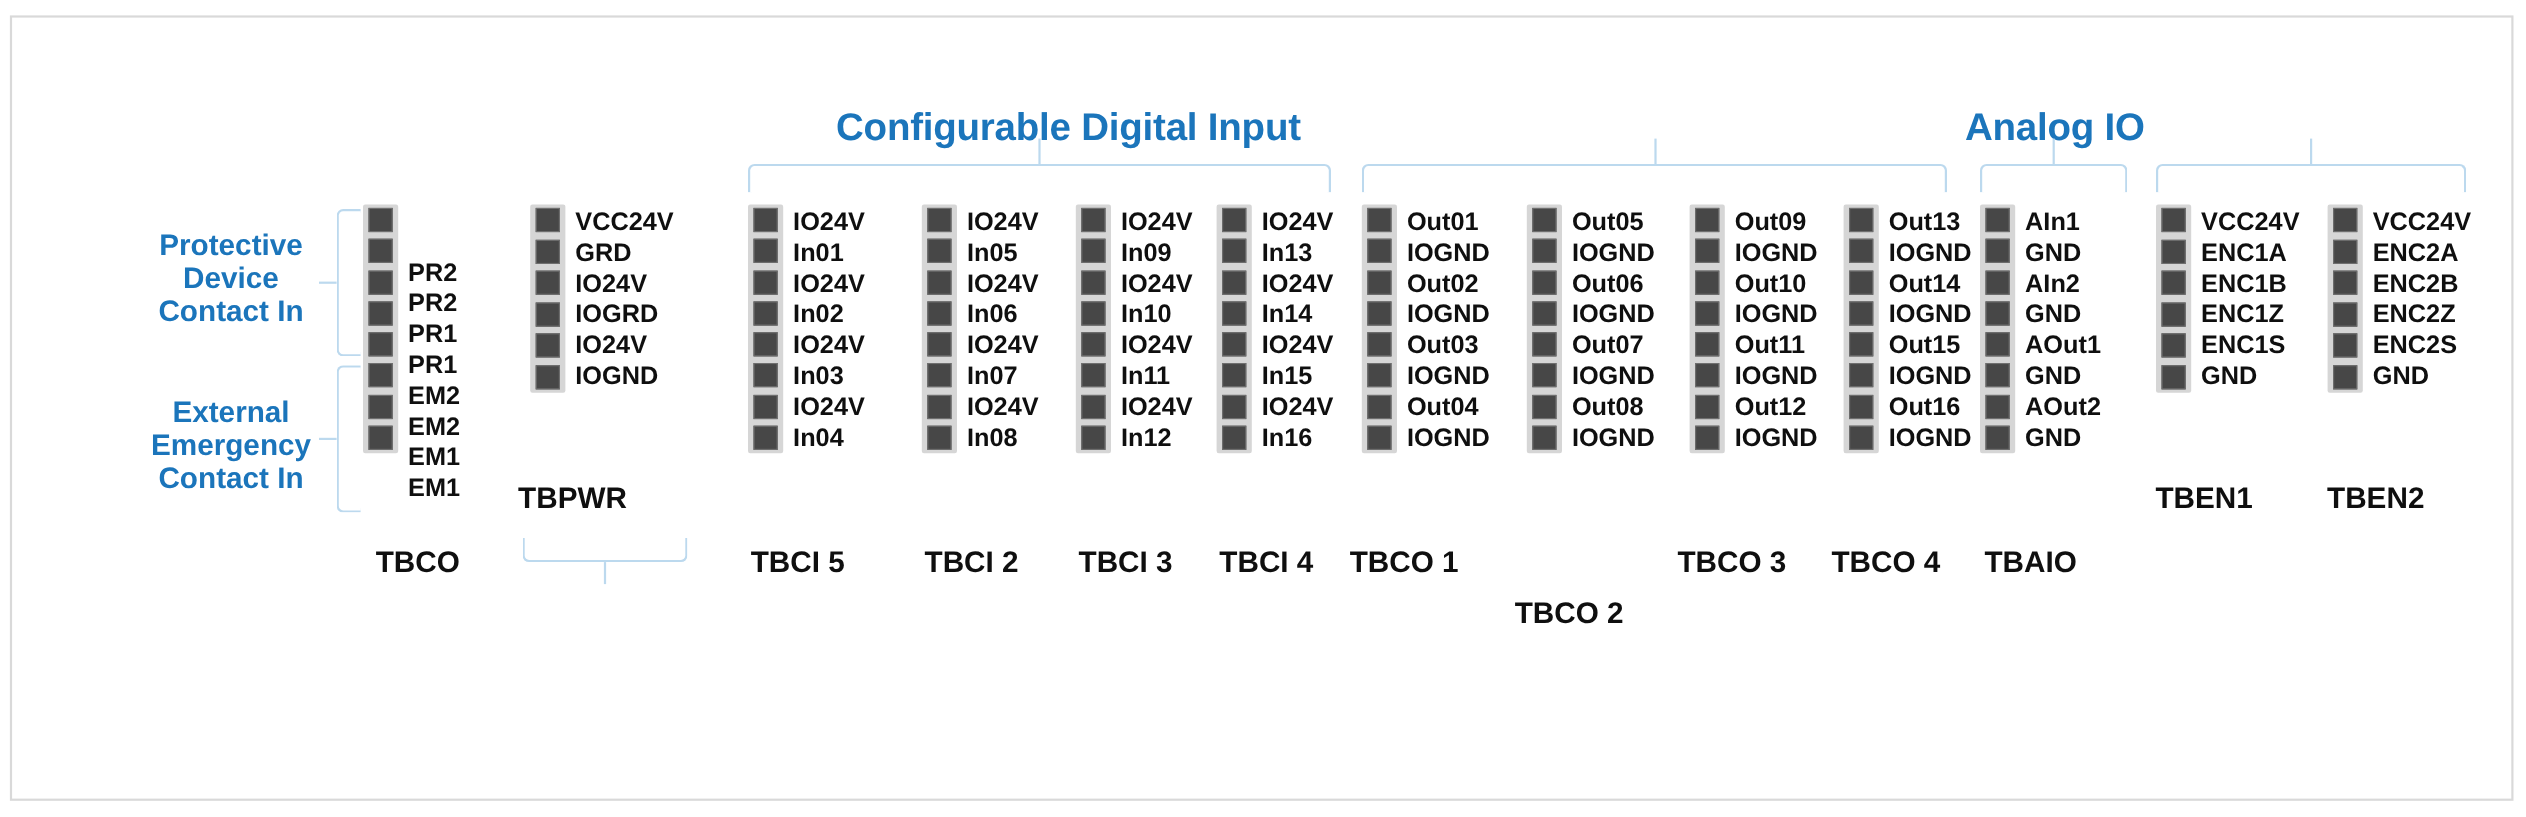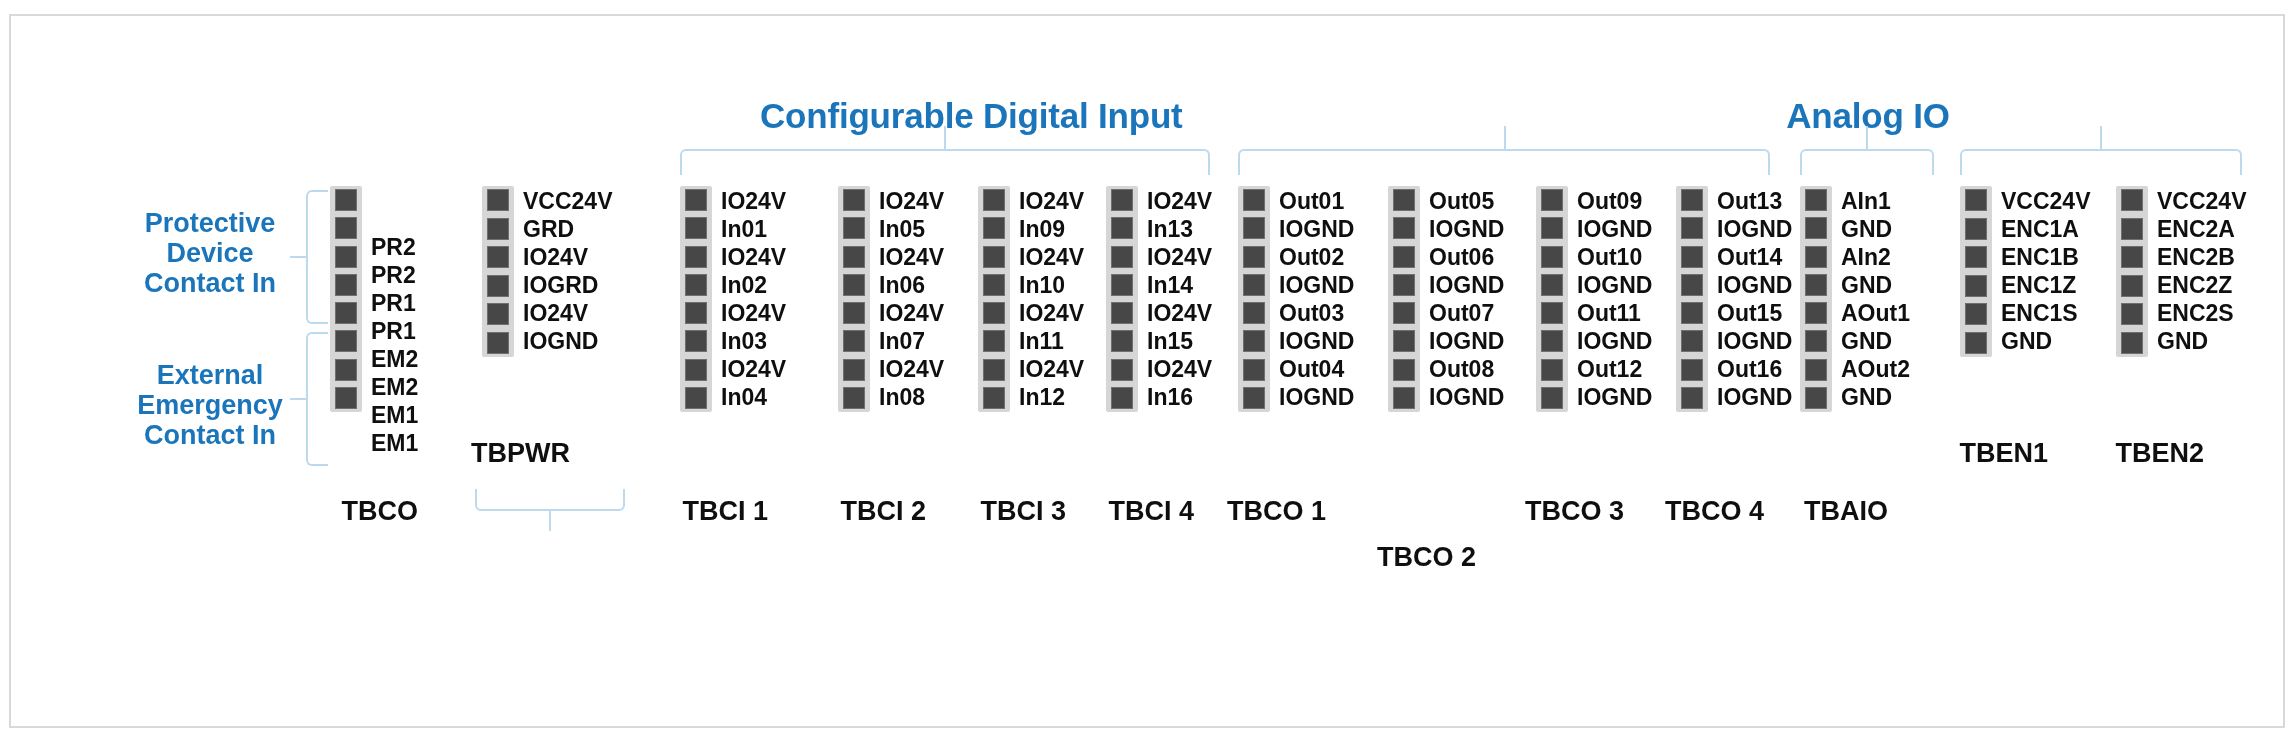--- a/index.html
+++ b/index.html
@@ -227,21 +227,21 @@
     <div class="labels" style="left: 721px; top: 189px; height: 220px;">
       <div class="lbl">IO24V</div>
       <div class="lbl">In01</div>
       <div class="lbl">IO24V</div>
       <div class="lbl">In02</div>
       <div class="lbl">IO24V</div>
       <div class="lbl">In03</div>
       <div class="lbl">IO24V</div>
       <div class="lbl">In04</div>
     </div>
-    <div class="blk-name" style="left: 608px; top: 496px; width: 160px;">TBCI 1</div>
+    <div class="blk-name" style="left: 608px; top: 496px; width: 160px;">TBCI 5</div>
     <div class="tb" style="left: 838px; top: 186px; width: 32px; height: 226px;">
       <div class="pin" title="IO24V"></div>
       <div class="pin" title="In05"></div>
       <div class="pin" title="IO24V"></div>
       <div class="pin" title="In06"></div>
       <div class="pin" title="IO24V"></div>
       <div class="pin" title="In07"></div>
       <div class="pin" title="IO24V"></div>
       <div class="pin" title="In08"></div>
     </div>

